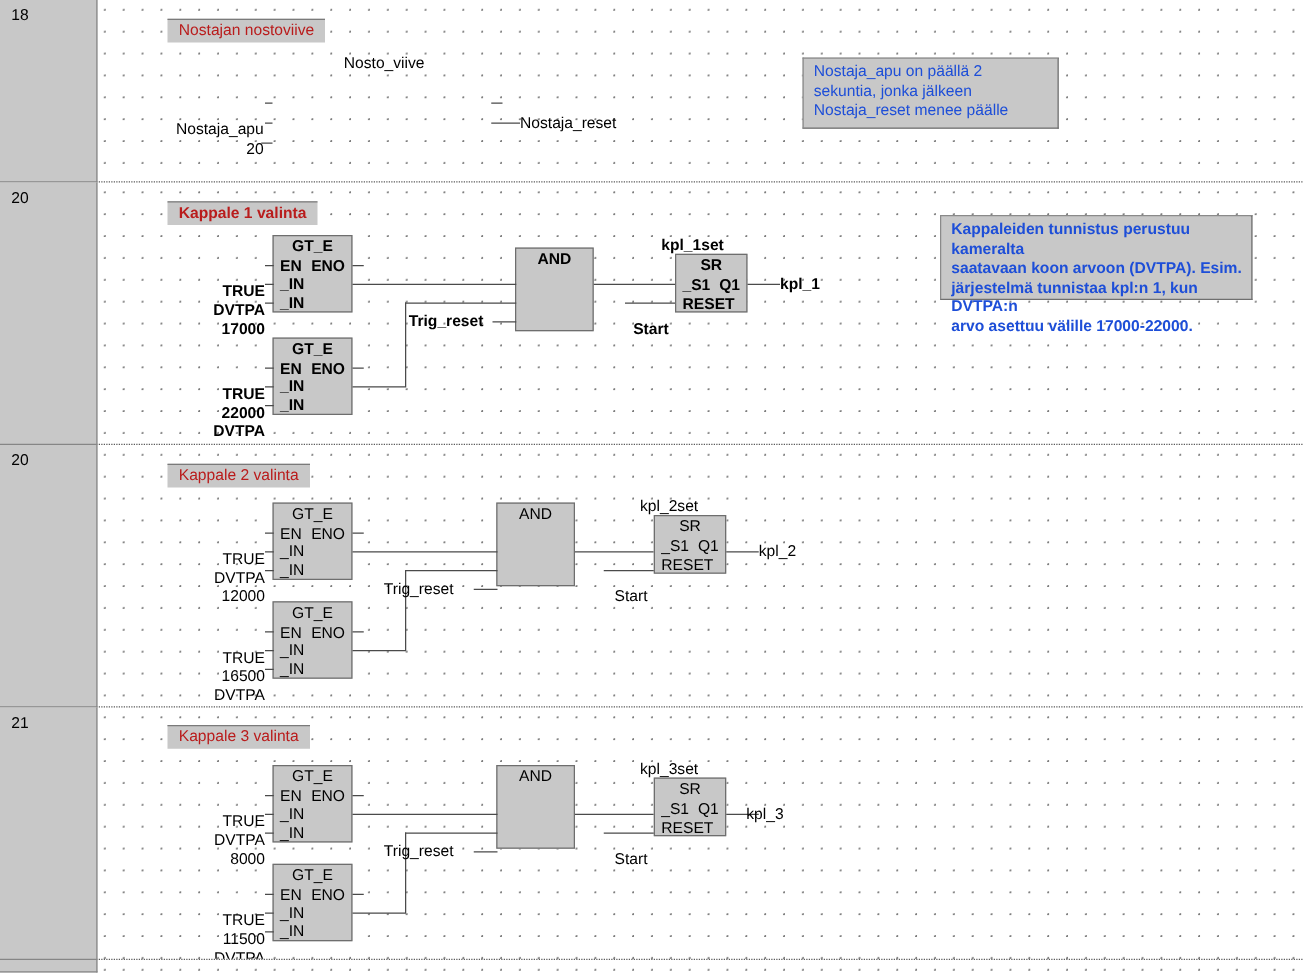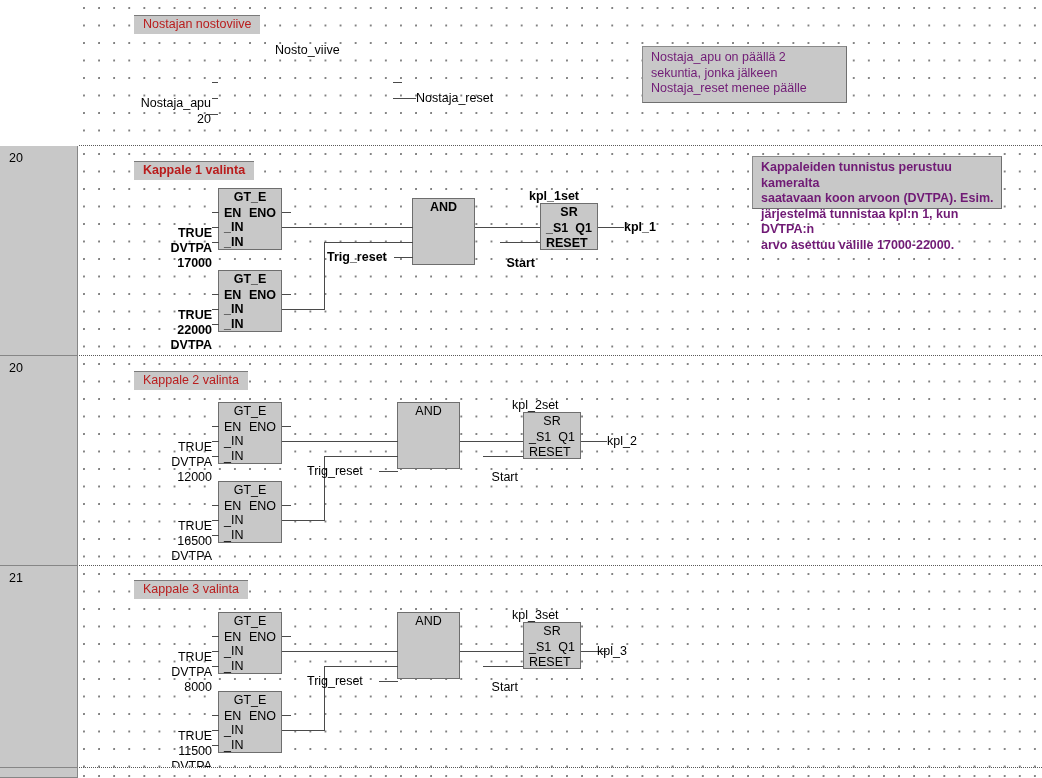--- a/index.html
+++ b/index.html
@@ -63,21 +63,21 @@
   
   .comment {
     position: absolute;
     background: #c8c8c8;
     border: 1px solid #8a8a8a;
     border-right-color: #6f6f6f;
     border-bottom-color: #6f6f6f;
     padding: 3px 6px 4px 8px;
     font-size: 12.5px;
     line-height: 15.5px;
-    color: #701a75;
+    color: #1d4ed8;
     white-space: pre-line;
     box-sizing: border-box;
   }
   
   .fb {
     position: absolute;
     background: #c8c8c8;
     border: 1px solid #6e6e6e;
     box-sizing: border-box;
   }
@@ -124,20 +124,23 @@
     white-space: nowrap;
     color: #000;
   }
   .operand.right-al { text-align: right; margin-top: 21px; }
 </style>
 </head>
 <body>
 
 <div id="editor">
 
+  <div class="gutter" style="top:0; height:146px;">
+    <span class="gutter-num">18</span>
+  </div>
   <div class="rung" style="top:0; height:146px;">
 
     <div class="rung-title" style="left:55px; top:15px;">Nostajan nostoviive</div>
 
     <div class="comment" style="left:563px; top:46px; width:205px; height:57px;">Nostaja_apu on päällä 2
 sekuntia, jonka jälkeen
 Nostaja_reset menee päälle</div>
 
     <div class="inst-name" style="left:196px; top:43px;">Nosto_viive</div>
 
@@ -154,21 +157,21 @@
     <div class="wire-h" style="left:314px; top:98px; width:23px;"></div>
   </div>
 
   <div class="gutter" style="top:146px; height:210px;">
     <span class="gutter-num">20</span>
   </div>
   <div class="rung" style="top:146px; height:210px;font-weight:bold;">
 
     <div class="rung-title" style="left:55px; top:15px;">Kappale 1 valinta</div>
 
-    <div class="comment" style="left:673px; top:10px; width:250px; height:53px;">Kappaleiden tunnistus perustuu kameralta
+    <div class="comment" style="left:673px; top:26px; width:250px; height:68px;">Kappaleiden tunnistus perustuu kameralta
 saatavaan koon arvoon (DVTPA). Esim.
 järjestelmä tunnistaa kpl:n 1, kun DVTPA:n
 arvo asettuu välille 17000-22000.</div>
 
     <div class="fb" style="left:139px; top:42px; width:64px; height:62px;">
       <div class="fb-name">GT_E</div>
       <div class="fb-pin l" style="top:17px;">EN</div>
       <div class="fb-pin r" style="top:17px;">ENO</div>
       <div class="fb-pin l" style="top:31px;">_IN</div>
       <div class="fb-pin l" style="top:46px;">_IN</div>

